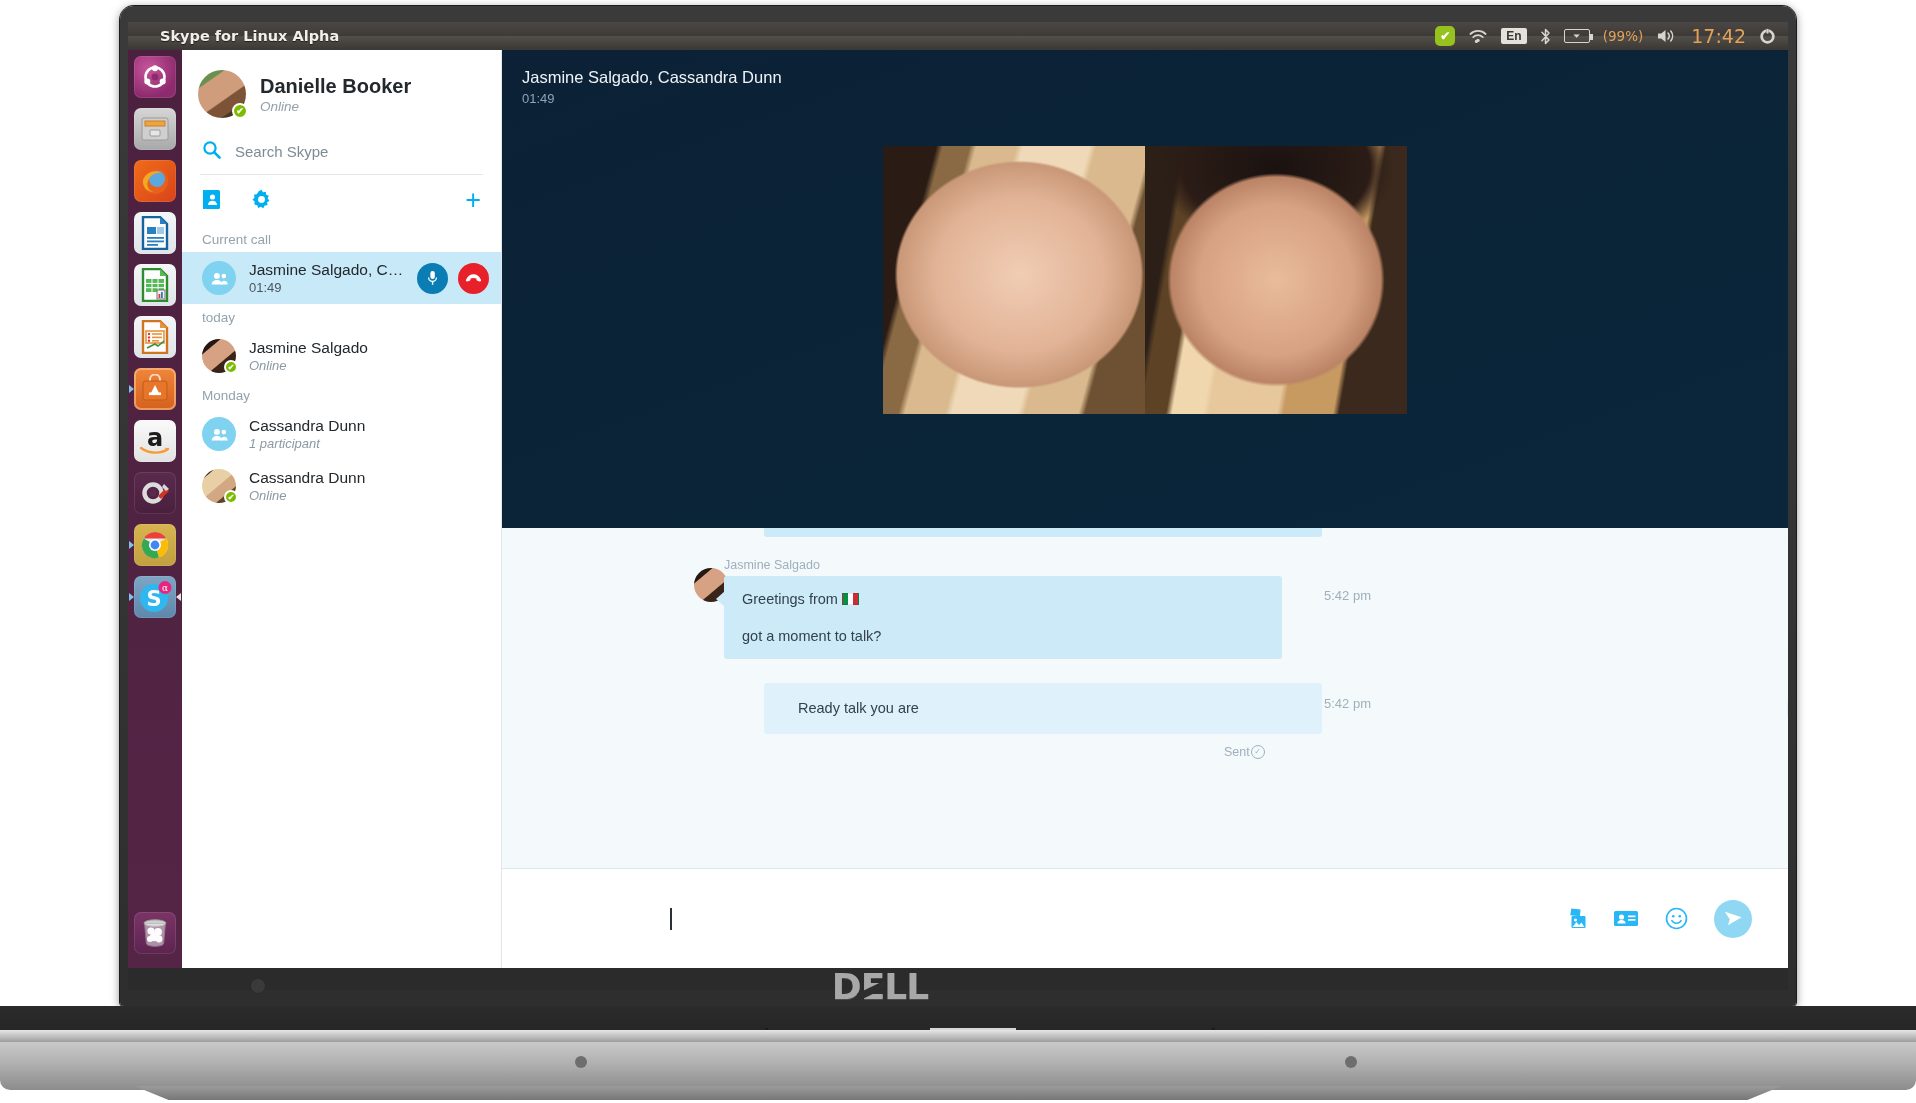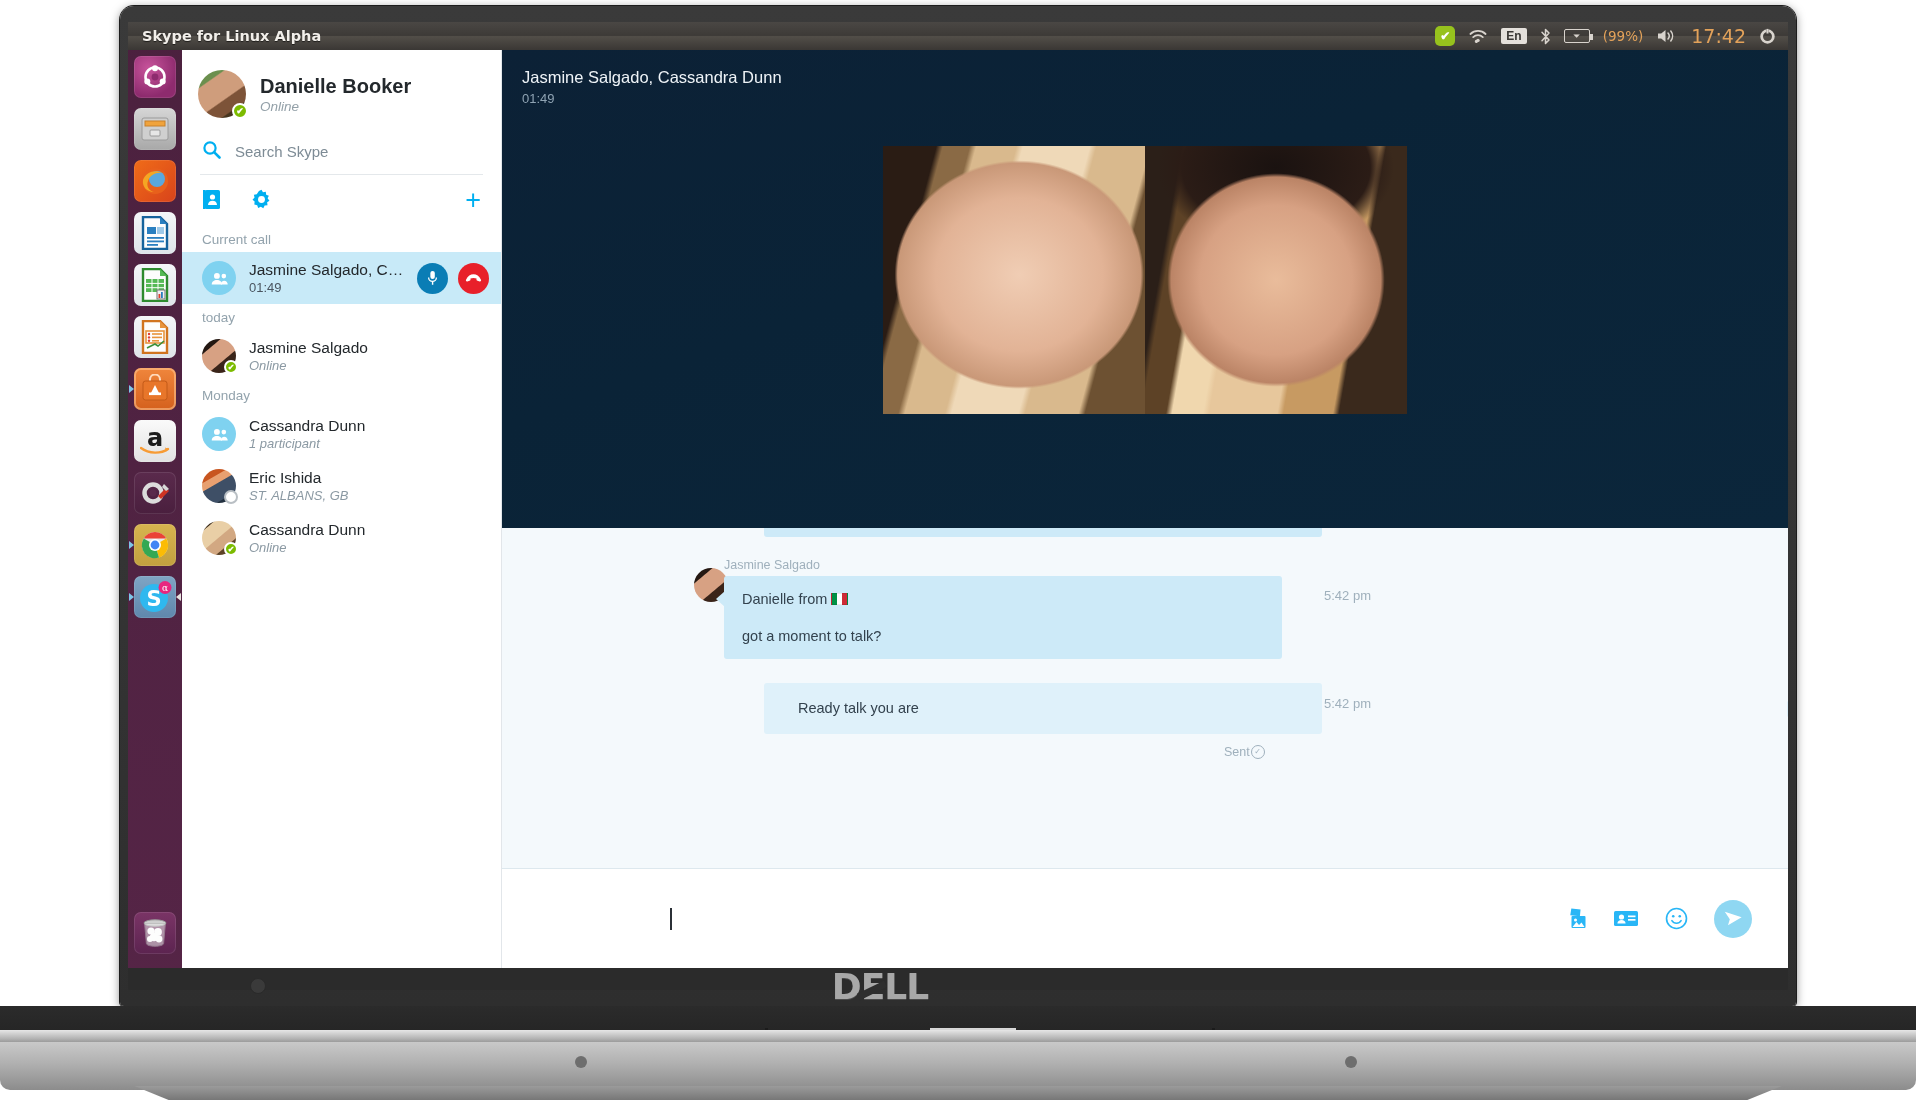--- a/index.html
+++ b/index.html
@@ -97,21 +97,21 @@
 
   
   .top-panel {
     position: absolute; left: 0; top: 0;
     width: 1660px; height: 28px;
     background: linear-gradient(180deg,#4a4744 0%,#3d3a37 48%,#524e48 52%,#3a3734 100%);
     color: #e8e4df;
     display: flex; align-items: center;
   }
   .panel-title {
-    margin-left: 14px;
+    margin-left: 32px;
     font-size: 14.5px; font-weight: 700;
     color: #f2efea;
     text-shadow: 0 1px 1px rgba(0,0,0,.6);
     font-family: "DejaVu Sans", sans-serif;
   }
   .panel-right {
     margin-left: auto; display: flex; align-items: center;
     gap: 13px; padding-right: 12px;
   }
   .ind { display:flex; align-items:center; height:28px; }
@@ -675,30 +675,20 @@
               <circle cx="16" cy="5.2" r="2.7" fill="#fff"></circle>
               <path d="M12.5 15c0-2.7 1.9-4.3 4-4.3s4 1.6 4 4.3z" fill="#fff"></path>
             </svg>
           </div>
           <div class="row-txt">
             <div class="row-name">Cassandra Dunn</div>
             <div class="row-sub">1 participant</div>
           </div>
         </div>
 
-        <div class="row">
-          <div class="avatar av-34">
-            <div class="pic av-eric"></div>
-            <div class="presence p-offline" style="width:14px;height:14px;"></div>
-          </div>
-          <div class="row-txt">
-            <div class="row-name">Eric Ishida</div>
-            <div class="row-sub">ST. ALBANS, GB</div>
-          </div>
-        </div>
 
         <div class="row">
           <div class="avatar av-34">
             <div class="pic av-cass"></div>
             <div class="presence p-online" style="width:14px;height:14px;font-size:8px;">✔</div>
           </div>
           <div class="row-txt">
             <div class="row-name">Cassandra Dunn</div>
             <div class="row-sub">Online</div>
           </div>
@@ -723,21 +713,21 @@
             <div class="prev-bubble"></div>
 
             <div class="msg" style="margin-top:14px;">
               <div class="msg-ava avatar av-34">
                 <div class="pic av-jas"></div>
               </div>
               <div style="flex:1;">
                 <div class="msg-from">Jasmine Salgado</div>
                 <div class="bubble-wrap">
                   <div class="bubble">
-                    <div class="line"><span>Danielle from </span><span class="flag-it"></span></div>
+                    <div class="line"><span>Greetings from </span><span class="flag-it"></span></div>
                     <div class="line">got a moment to talk?</div>
                   </div>
                   <div class="stamp" style="left:600px; top:12px;">5:42 pm</div>
                 </div>
               </div>
             </div>
 
             <div class="msg" style="margin-top:12px;">
               <div style="flex:1;">
                 <div class="bubble-wrap" style="margin-left:262px;">

